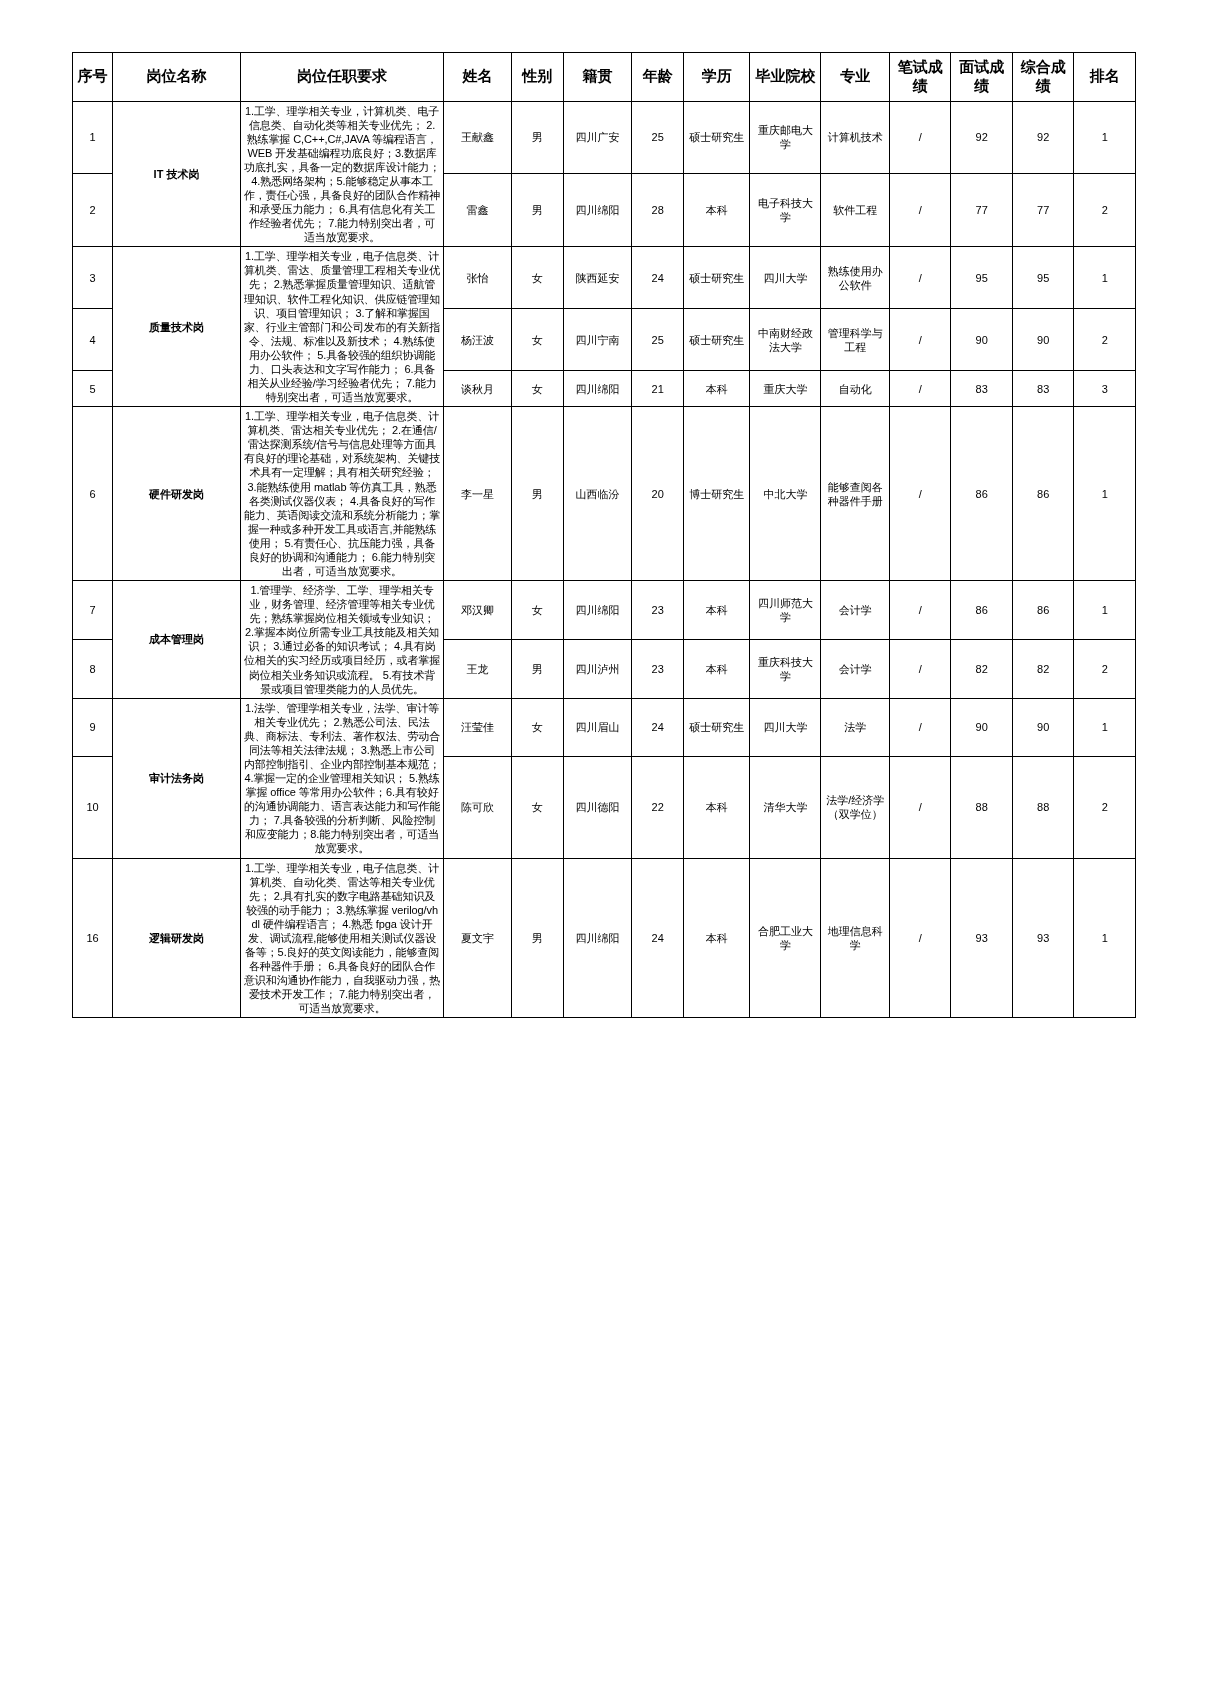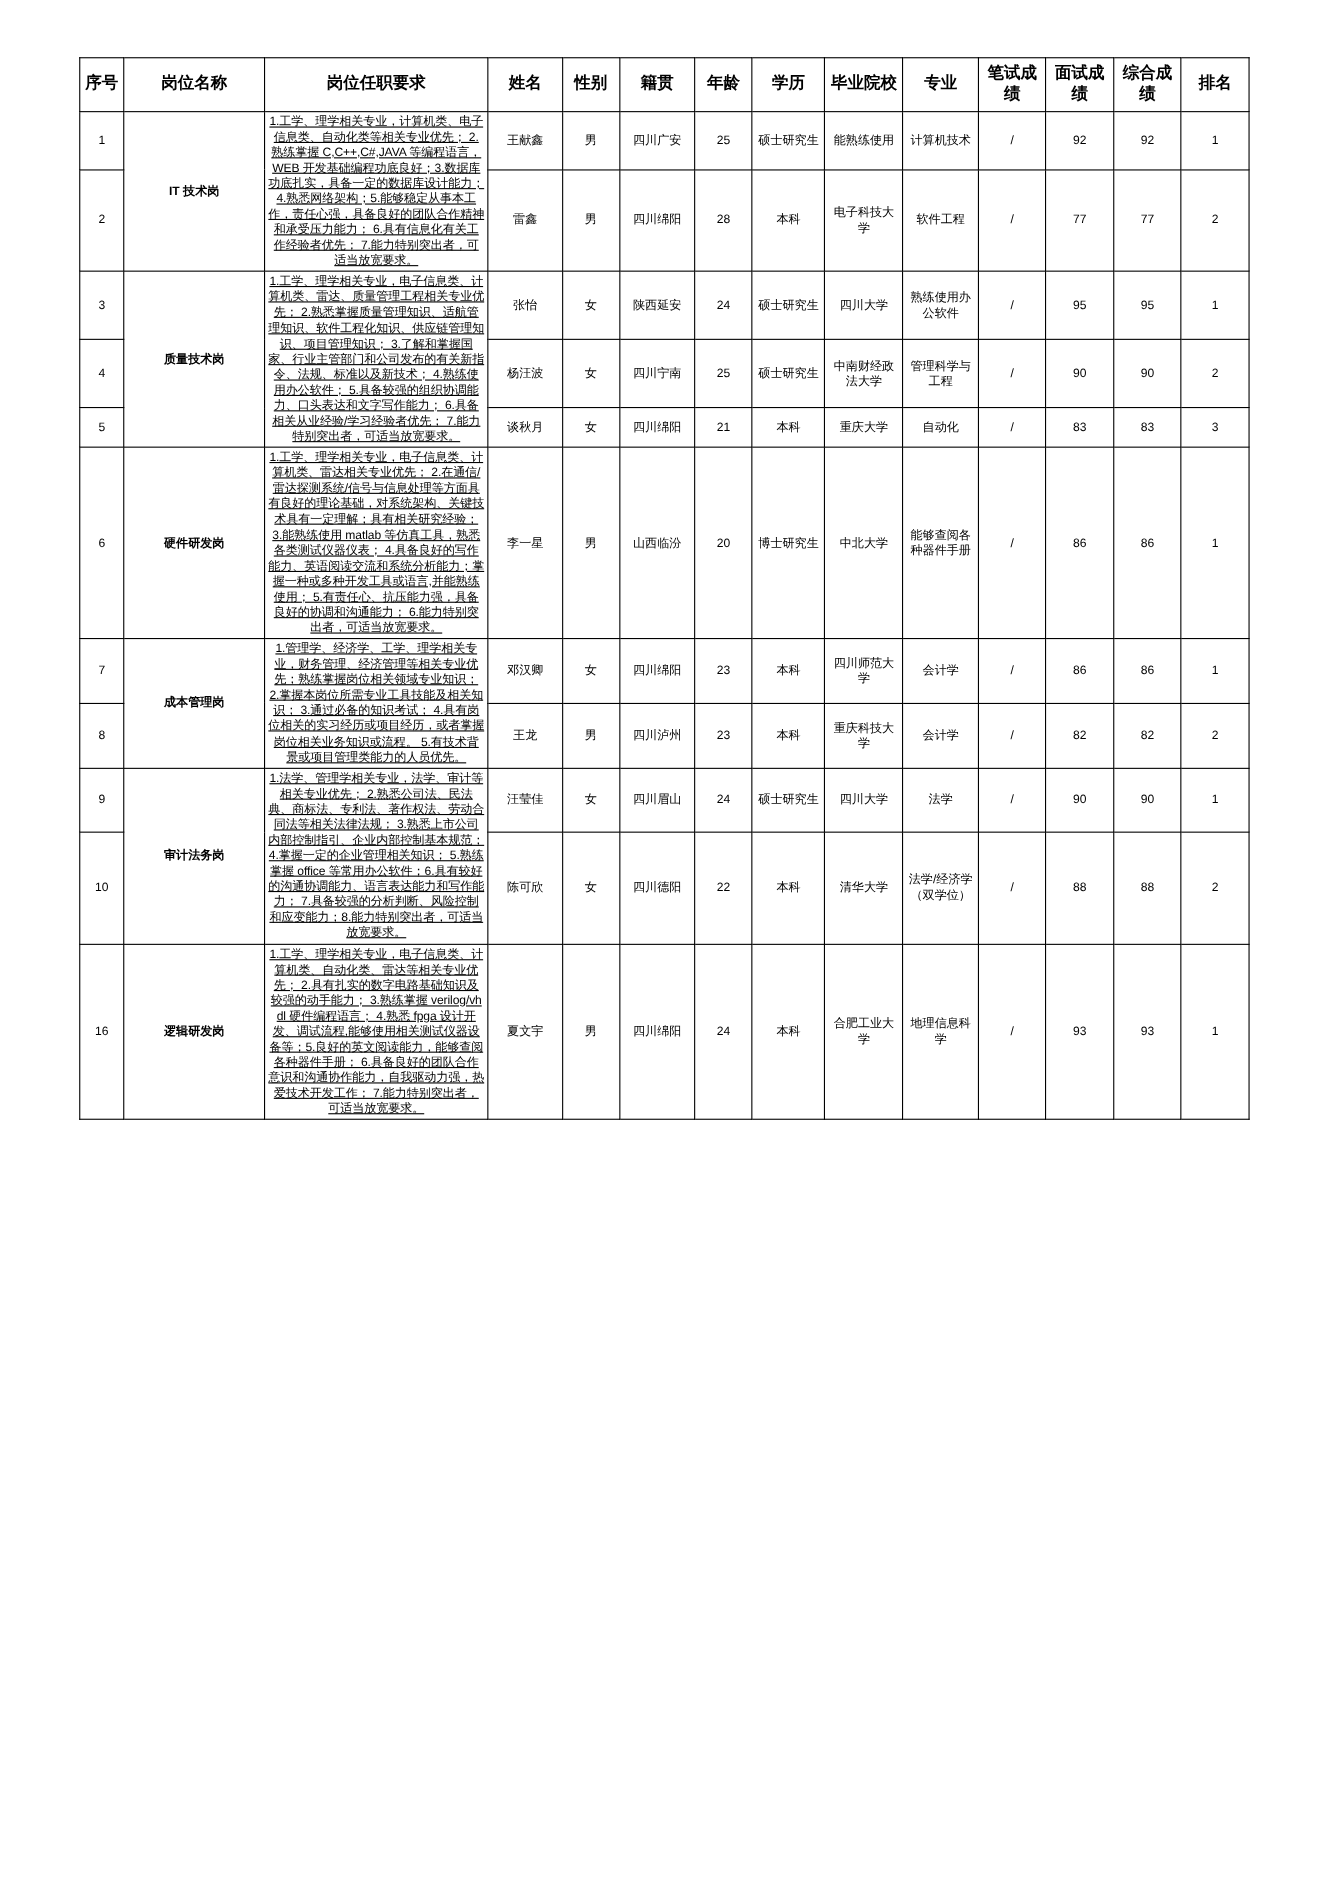--- a/index.html
+++ b/index.html
@@ -37,21 +37,20 @@
     font-size: 15px;
     padding: 5px 2px;
     line-height: 1.25;
   }
   td.req {
     text-align: left;
     font-size: 10.5px;
     line-height: 1.42;
     padding: 4px 5px;
     letter-spacing: -0.1px;
-    text-decoration: underline;
   }
   td.post {
     font-weight: bold;
     font-size: 11.5px;
   }
   
   col.c-seq    { width: 34px; }
   col.c-post   { width: 108px; }
   col.c-req    { width: 172px; }
   col.c-name   { width: 57px; }
@@ -108,21 +107,21 @@
     <tbody id="tbody">
         <tr>
           <td>1</td>
           <td class="post" rowspan="2">IT 技术岗</td>
           <td class="req" rowspan="2">1.工学、理学相关专业，计算机类、电子信息类、自动化类等相关专业优先； 2.熟练掌握 C,C++,C#,JAVA 等编程语言，WEB 开发基础编程功底良好；3.数据库功底扎实，具备一定的数据库设计能力； 4.熟悉网络架构；5.能够稳定从事本工作，责任心强，具备良好的团队合作精神和承受压力能力； 6.具有信息化有关工作经验者优先； 7.能力特别突出者，可适当放宽要求。</td>
           <td>王献鑫</td>
           <td>男</td>
           <td>四川广安</td>
           <td>25</td>
           <td>硕士研究生</td>
-          <td>能熟练使用</td>
+          <td>重庆邮电大学</td>
           <td>计算机技术</td>
           <td>/</td>
           <td>92</td>
           <td>92</td>
           <td>1</td>
         </tr>
         <tr>
           <td>2</td>
           <td>雷鑫</td>
           <td>男</td>

